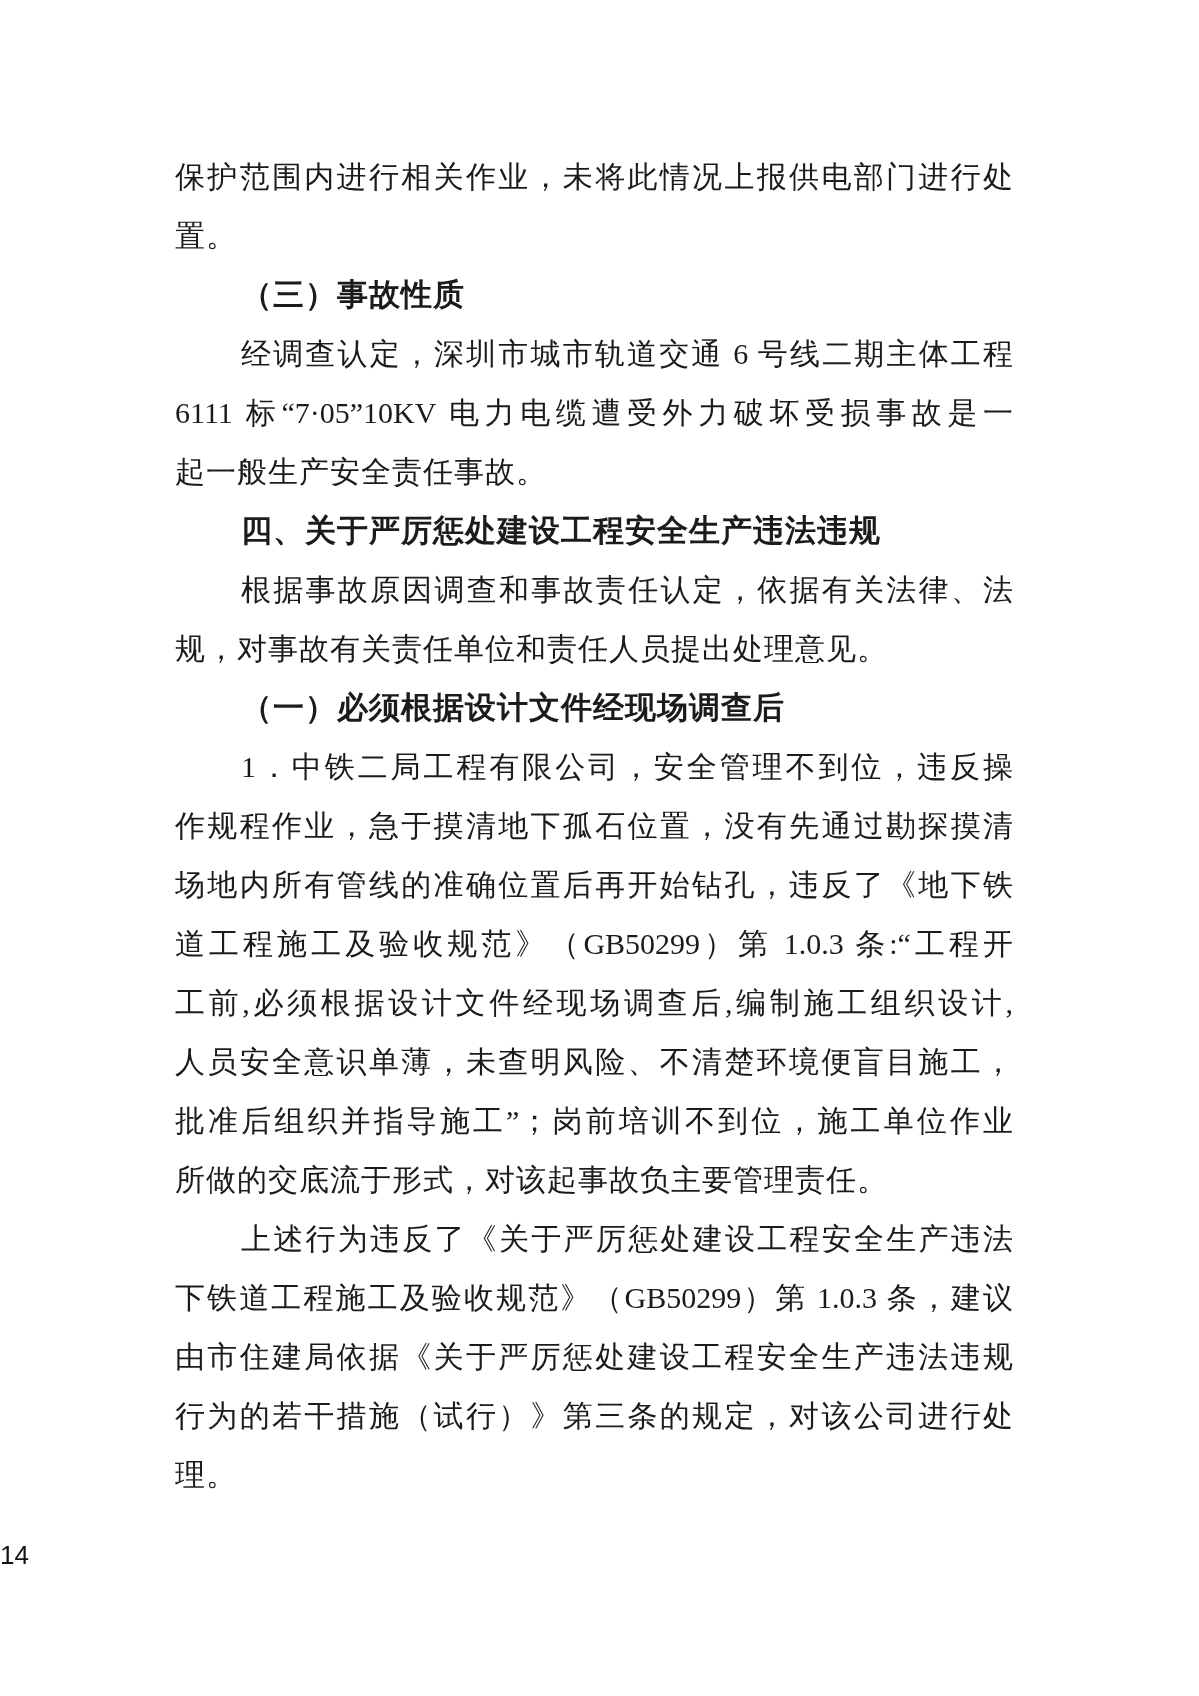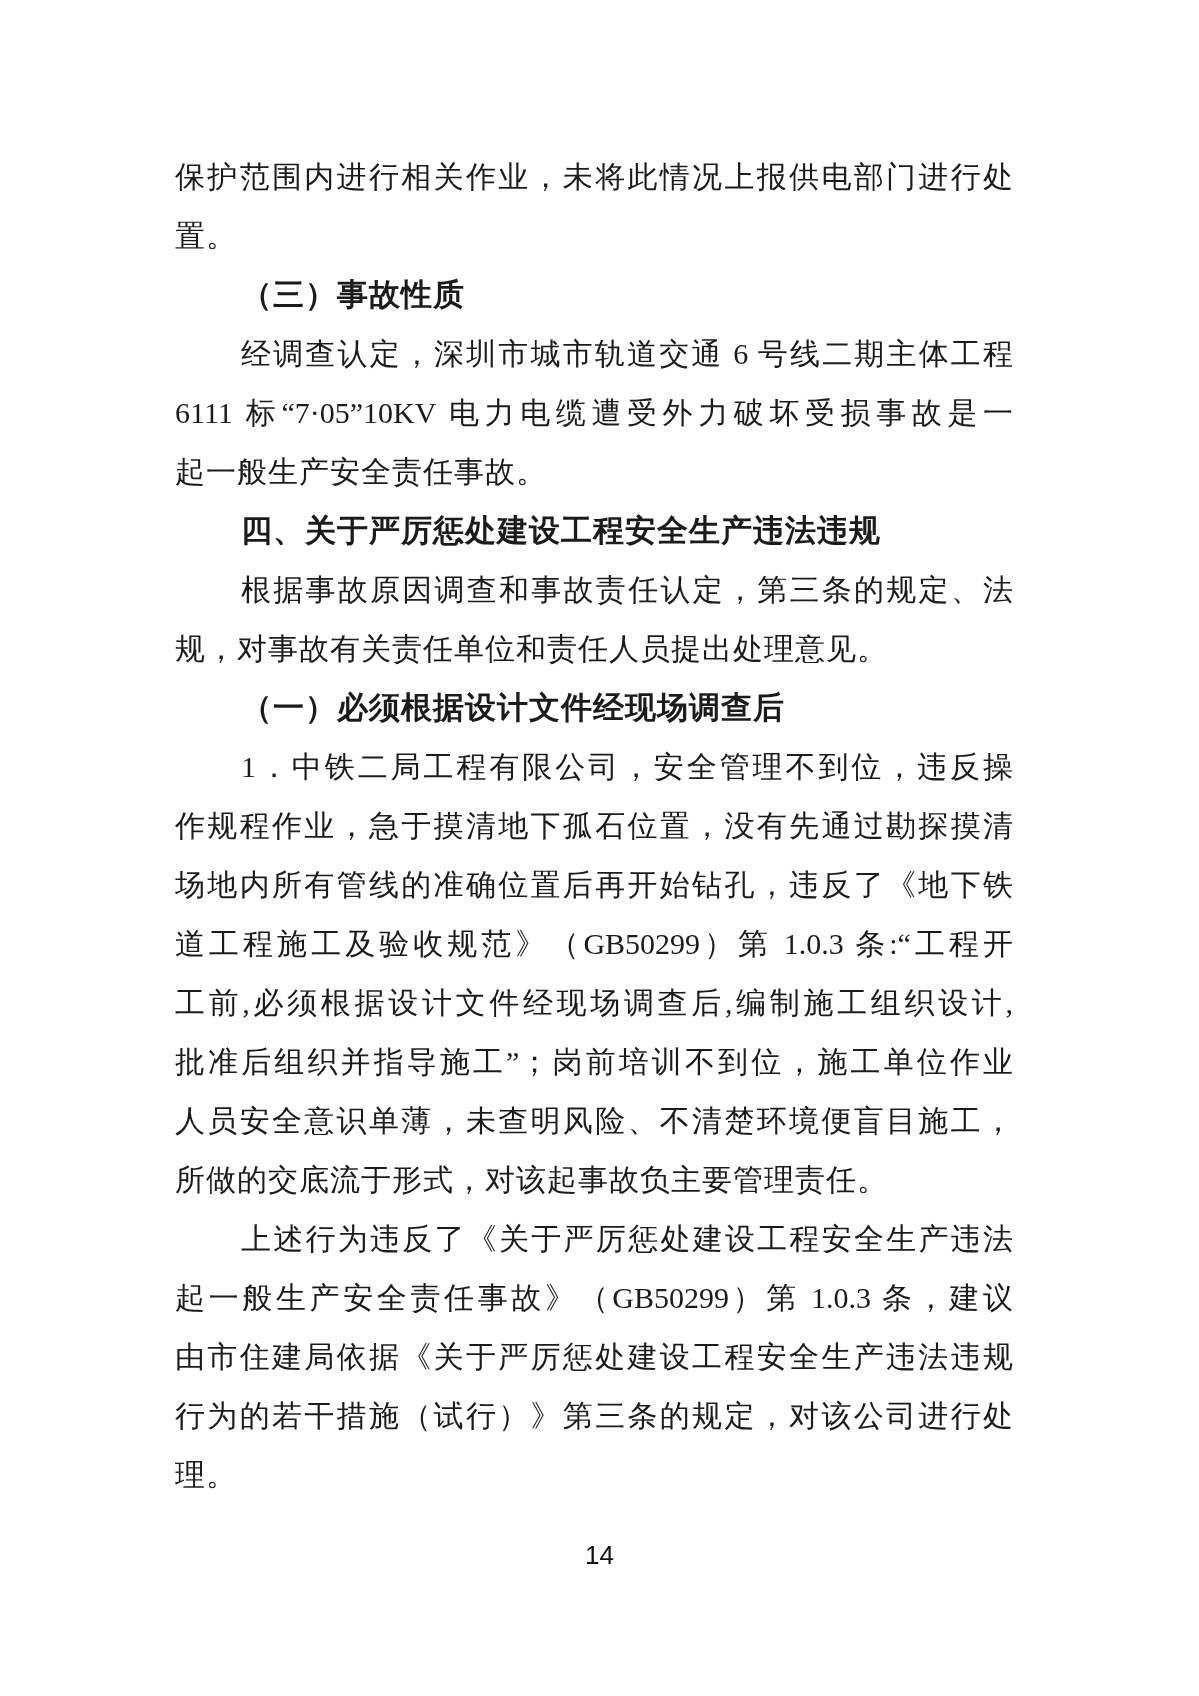--- a/index.html
+++ b/index.html
@@ -45,49 +45,49 @@
     font-size: 31px;
     letter-spacing: 1px;
   }
   .page-number {
     position: absolute;
     top: 1538px;
     left: 0;
     width: 100%;
     height: 34px;
     line-height: 34px;
-    text-align: center;
+    text-align: left;
     font-family: "Liberation Sans", "DejaVu Sans", sans-serif;
     font-size: 26px;
     color: #111111;
   }
 </style>
 </head>
 <body>
 
 <div class="page">
   <div class="text-block">
       <div class="line justify">保护范围内进行相关作业，未将此情况上报供电部门进行处</div>
       <div class="line">置。</div>
       <div class="line heading indent">（三）事故性质</div>
       <div class="line indent justify">经调查认定，深圳市城市轨道交通 6 号线二期主体工程</div>
       <div class="line justify">6111 标“7·05”10KV 电力电缆遭受外力破坏受损事故是一</div>
       <div class="line">起一般生产安全责任事故。</div>
       <div class="line heading indent">四、关于严厉惩处建设工程安全生产违法违规</div>
-      <div class="line indent justify">根据事故原因调查和事故责任认定，第三条的规定、法</div>
+      <div class="line indent justify">根据事故原因调查和事故责任认定，依据有关法律、法</div>
       <div class="line">规，对事故有关责任单位和责任人员提出处理意见。</div>
       <div class="line heading indent">（一）必须根据设计文件经现场调查后</div>
       <div class="line indent justify">1．中铁二局工程有限公司，安全管理不到位，违反操</div>
       <div class="line justify">作规程作业，急于摸清地下孤石位置，没有先通过勘探摸清</div>
       <div class="line justify">场地内所有管线的准确位置后再开始钻孔，违反了《地下铁</div>
       <div class="line justify">道工程施工及验收规范》（GB50299）第 1.0.3 条:“工程开</div>
       <div class="line justify">工前,必须根据设计文件经现场调查后,编制施工组织设计,</div>
+      <div class="line justify">人员安全意识单薄，未查明风险、不清楚环境便盲目施工，</div>
       <div class="line justify">批准后组织并指导施工”；岗前培训不到位，施工单位作业</div>
-      <div class="line justify">人员安全意识单薄，未查明风险、不清楚环境便盲目施工，</div>
       <div class="line">所做的交底流于形式，对该起事故负主要管理责任。</div>
       <div class="line indent justify">上述行为违反了《关于严厉惩处建设工程安全生产违法</div>
-      <div class="line justify">起一般生产安全责任事故》（GB50299）第 1.0.3 条，建议</div>
+      <div class="line justify">下铁道工程施工及验收规范》（GB50299）第 1.0.3 条，建议</div>
       <div class="line justify">由市住建局依据《关于严厉惩处建设工程安全生产违法违规</div>
       <div class="line justify">行为的若干措施（试行）》第三条的规定，对该公司进行处</div>
       <div class="line">理。</div>
     </div>
   <div class="page-number">14</div>
 </div>
 
 </body></html>

